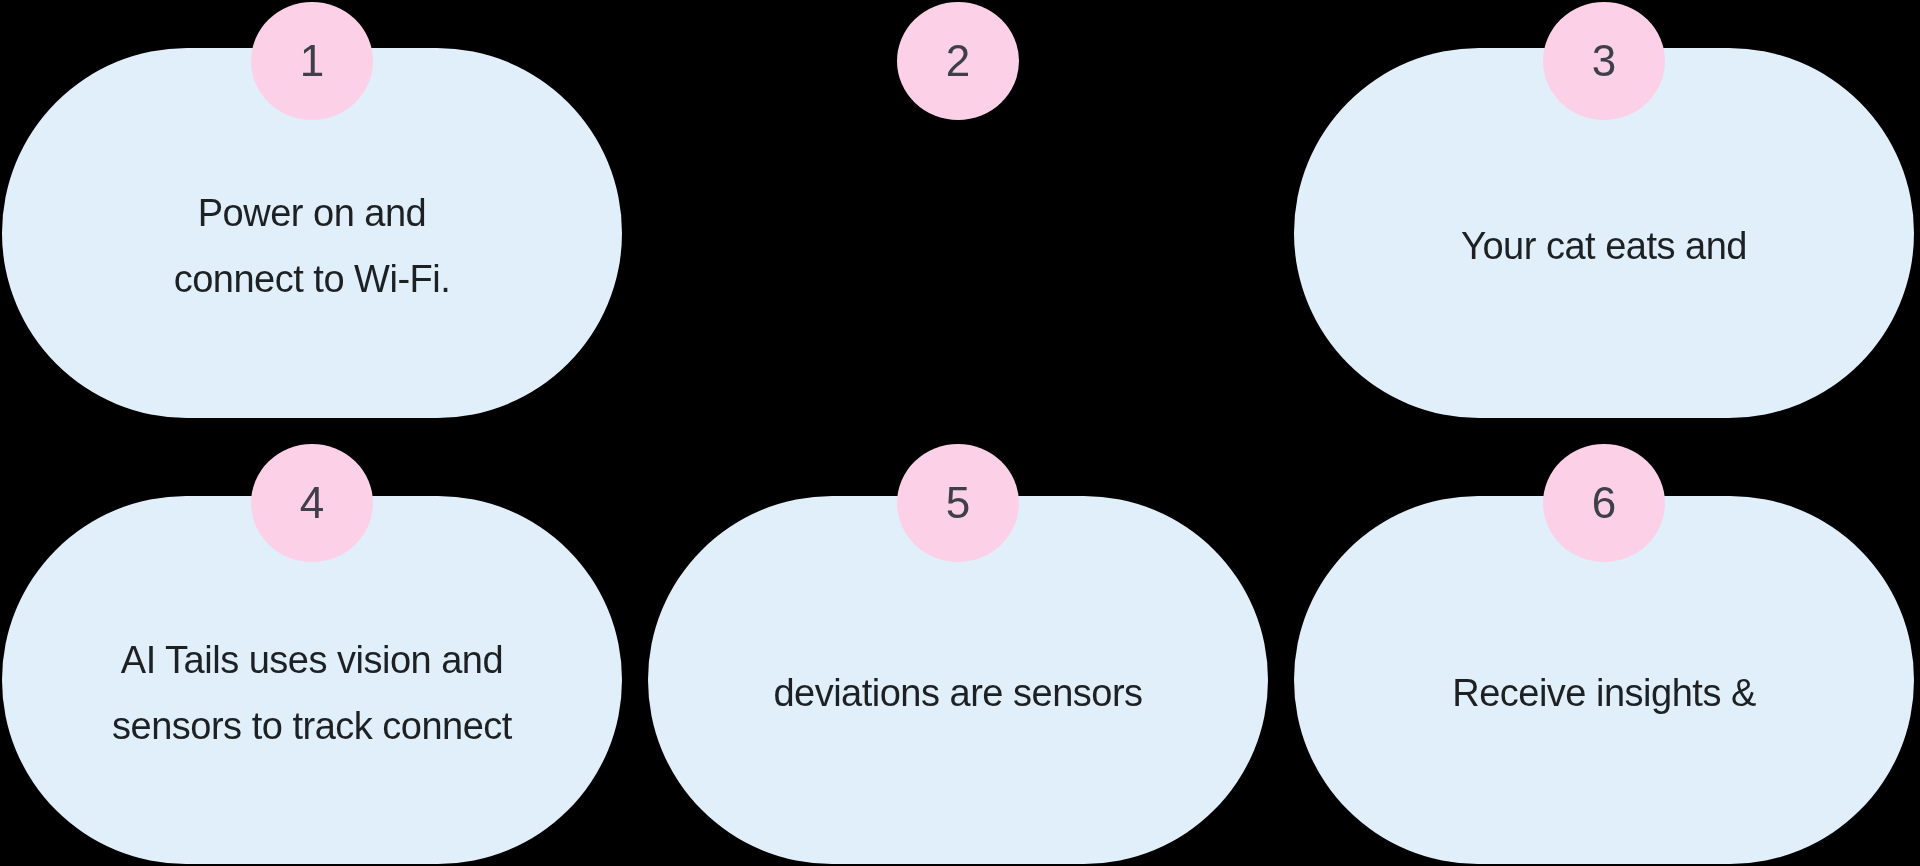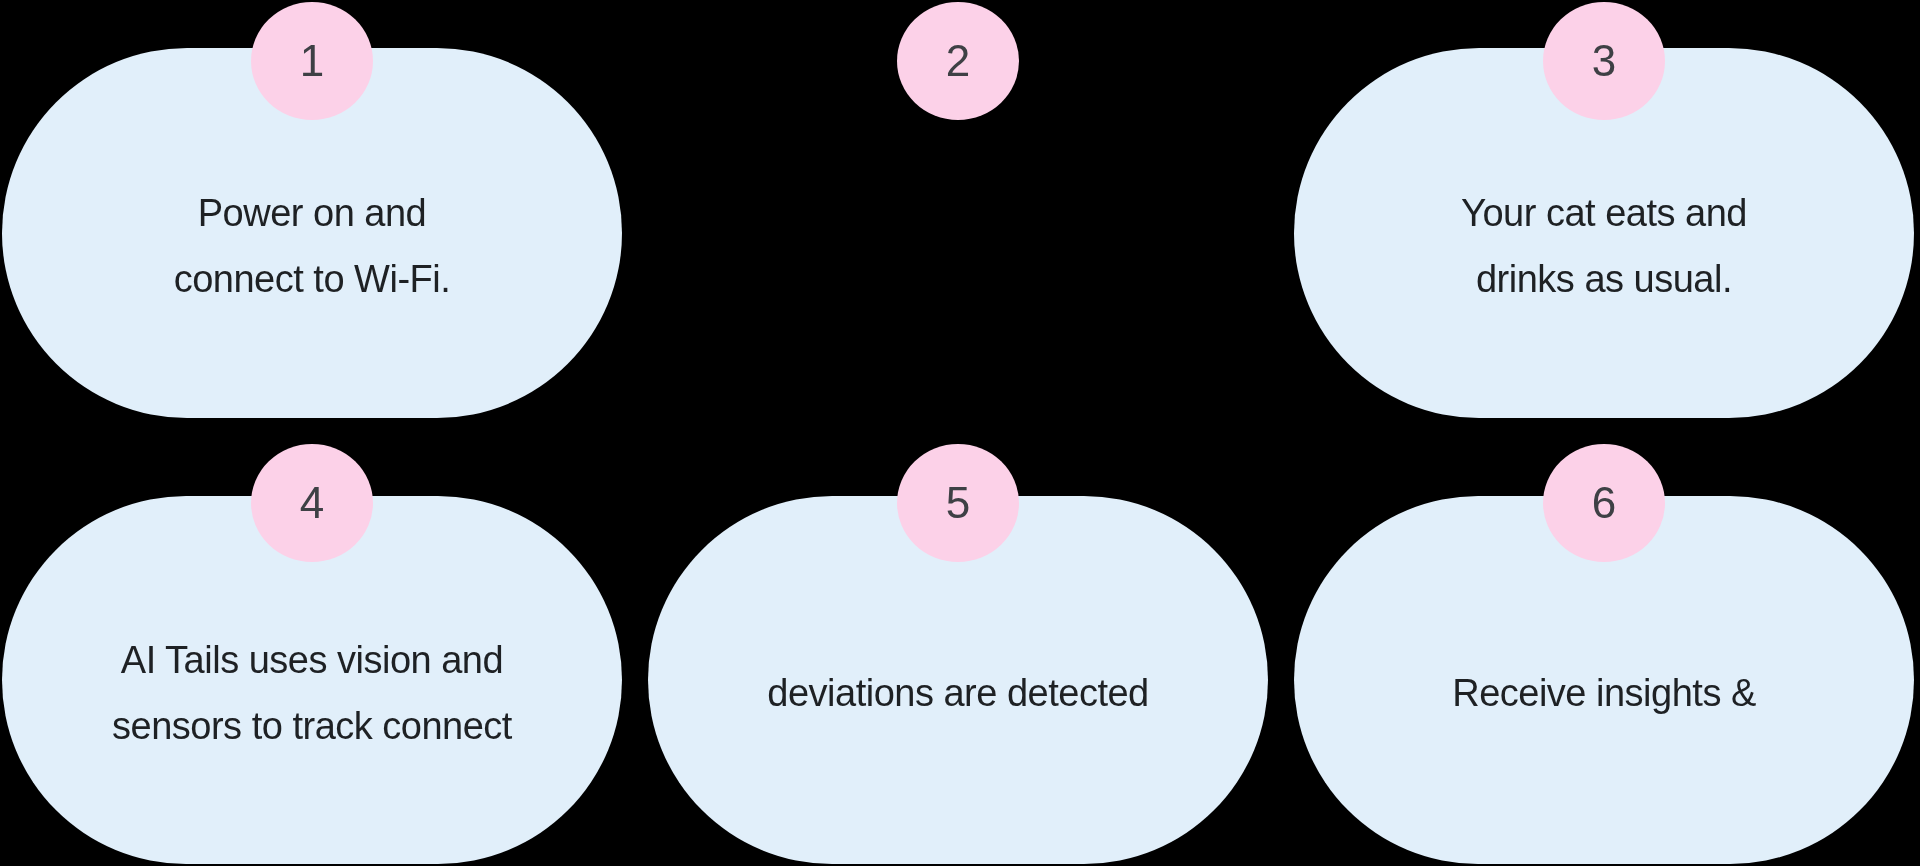--- a/index.html
+++ b/index.html
@@ -81,40 +81,39 @@
 
 <div class="step c1 r0">
   <div class="badge">
     <span>2</span>
   </div>
 </div>
 
 <div class="step c2 r0">
   <div class="card">
     <div class="line">Your cat eats and</div>
-    <div class="line">drinks as usual.</div>
   </div>
   <div class="badge">
     <span>3</span>
   </div>
 </div>
 
 <div class="step c0 r1">
   <div class="card">
     <div class="line">AI Tails uses vision and</div>
     <div class="line">sensors to track connect</div>
   </div>
   <div class="badge">
     <span>4</span>
   </div>
 </div>
 
 <div class="step c1 r1">
   <div class="card">
-    <div class="line">deviations are detected</div>
+    <div class="line">deviations are sensors</div>
   </div>
   <div class="badge">
     <span>5</span>
   </div>
 </div>
 
 <div class="step c2 r1">
   <div class="card">
     <div class="line">Receive insights &amp;</div>
   </div>

